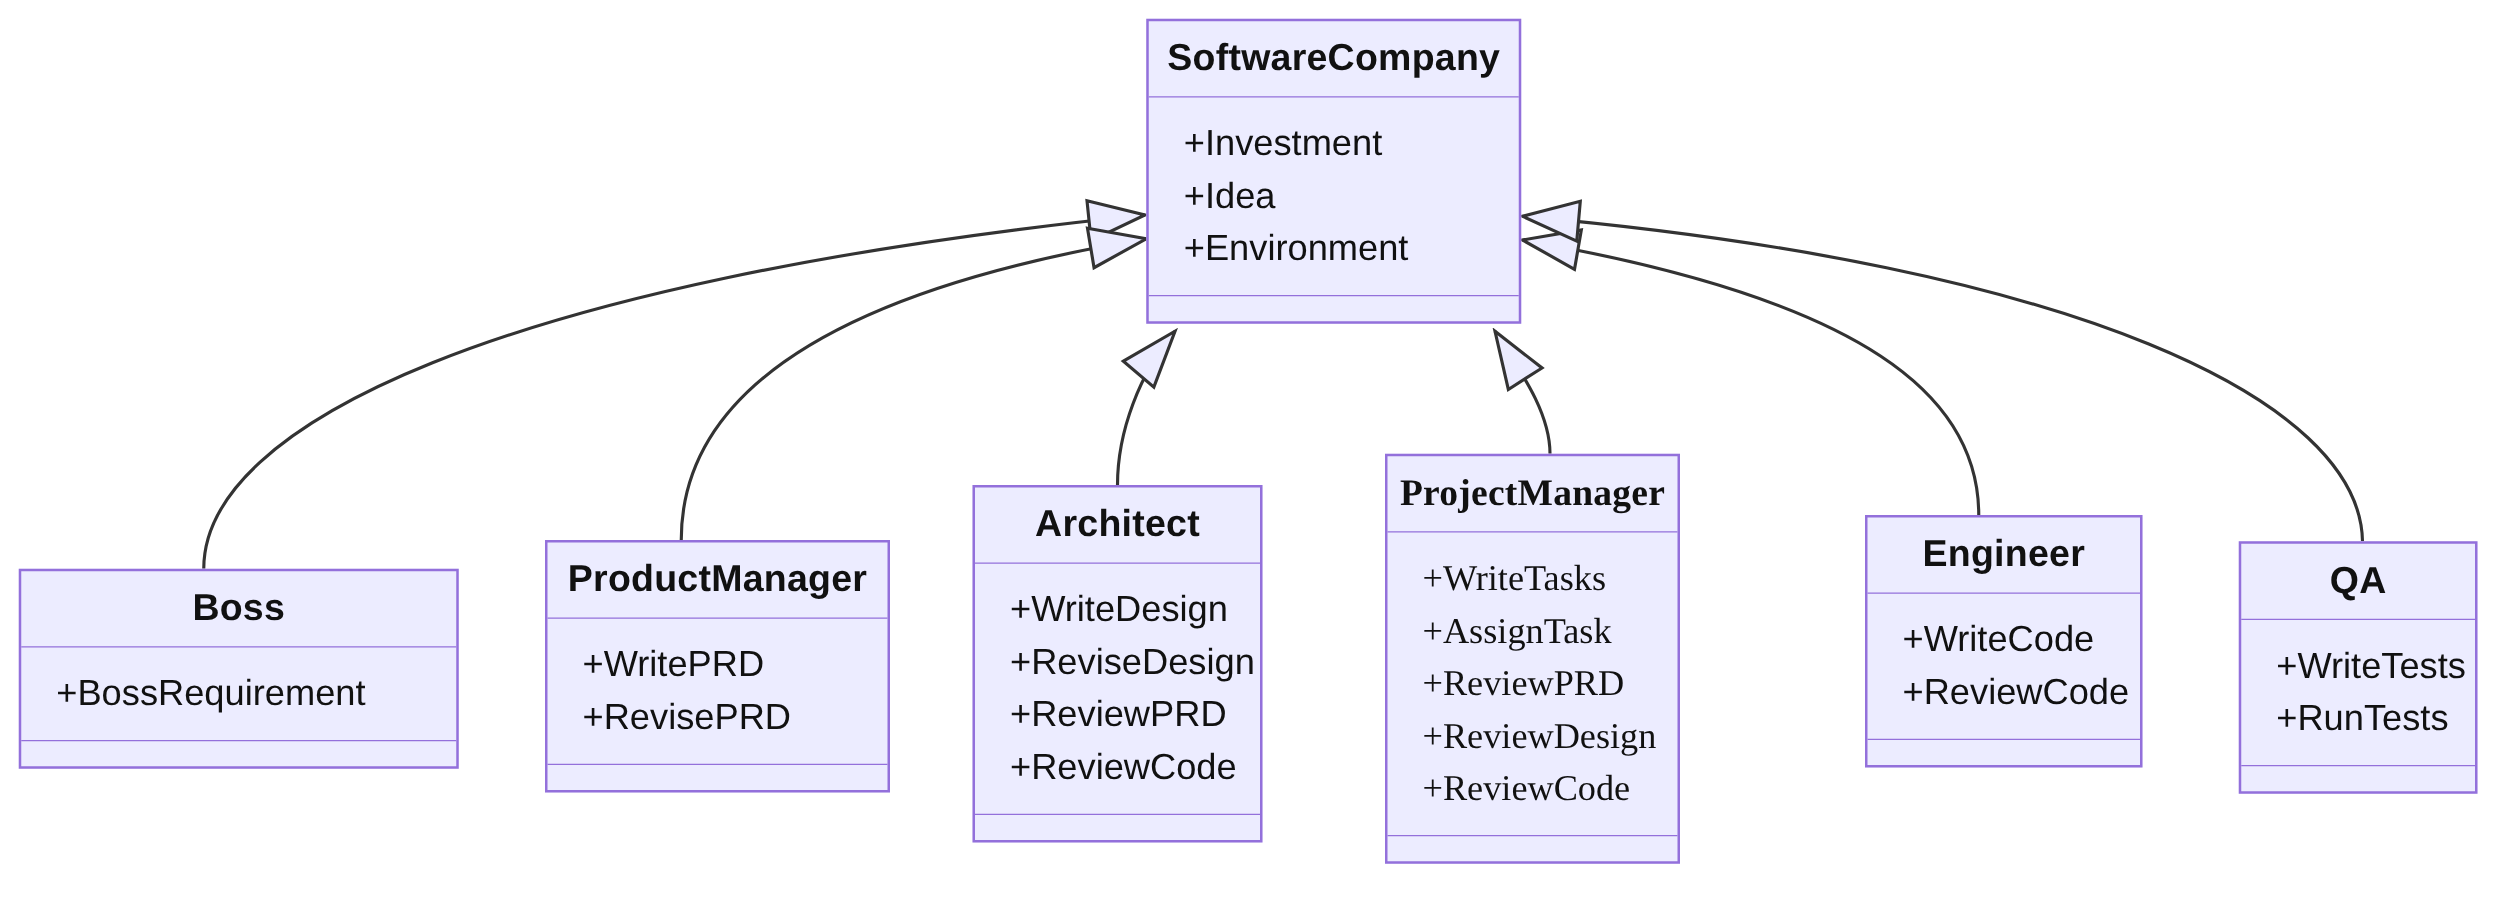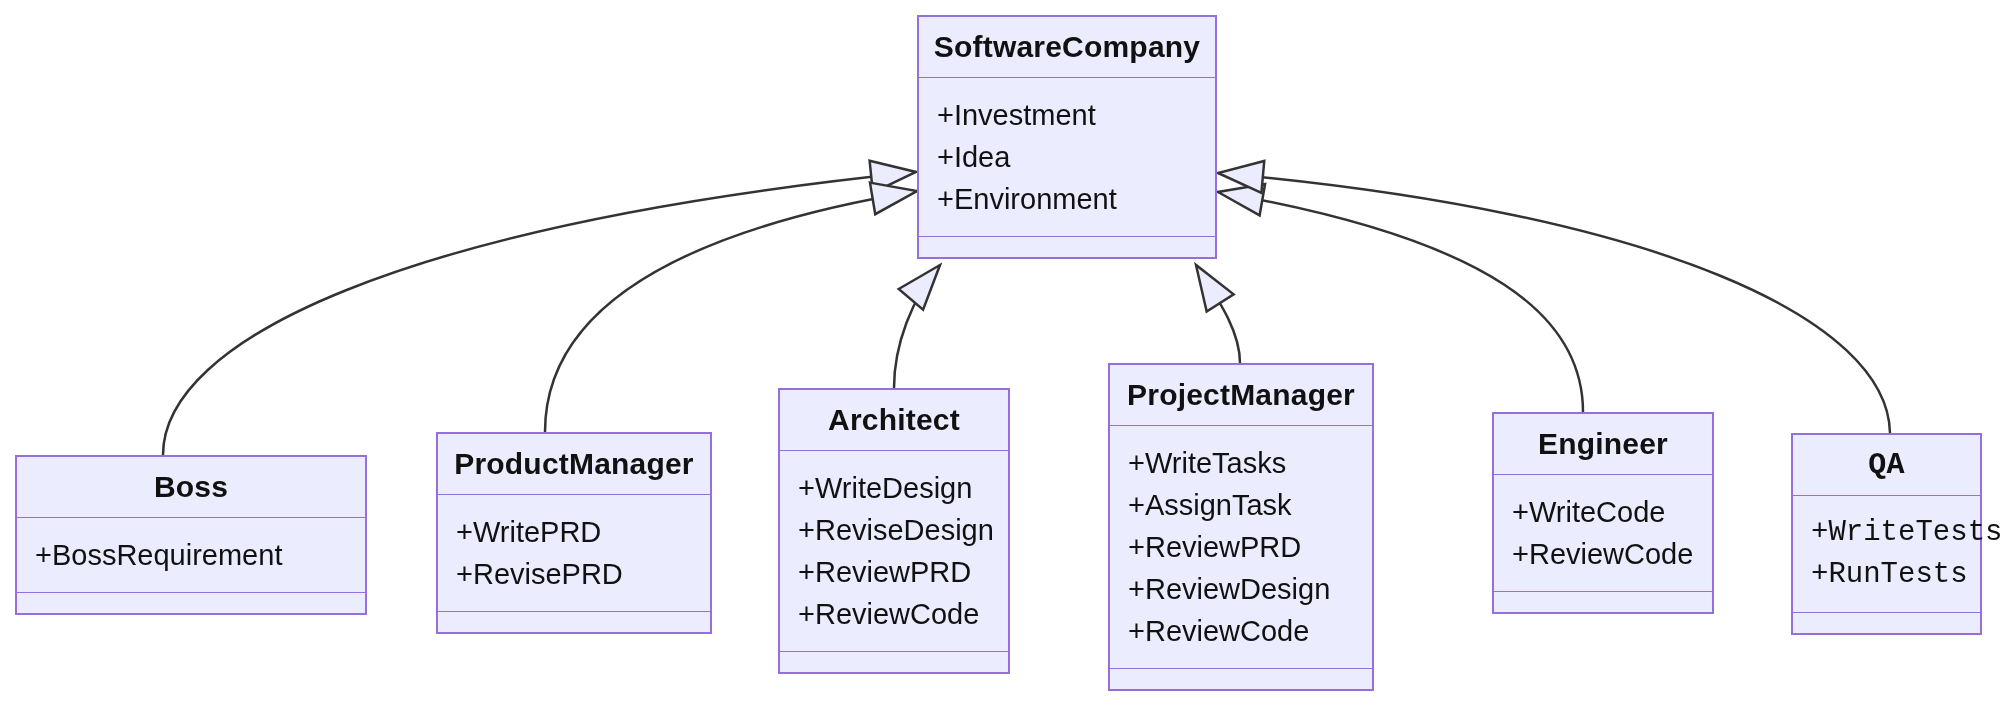--- a/index.html
+++ b/index.html
@@ -34,39 +34,39 @@
     height: 60px;
     display: flex;
     align-items: center;
     justify-content: center;
     font-weight: bold;
     font-size: 30px;
     border-bottom: 1.5px solid #9370DB;
     letter-spacing: 0.2px;
   }
   .cls-attrs {
-    padding: 16px 10px 16px 18px;
+    padding: 16px 10px 16px 28px;
     font-size: 29px;
   }
   .cls-attr {
     line-height: 42px;
     white-space: nowrap;
   }
   .cls-methods {
     height: 20px;
     border-top: 1.5px solid #9370DB;
   }
   
   .box-softwarecompany { left: 917px;  top: 15px;  width: 300px; }
   .box-boss            { left: 15px;   top: 455px; width: 352px; }
   .box-productmanager  { left: 407px;  top: 432px; width: 276px; margin-left: 29px; }
   .box-architect       { left: 778px;  top: 388px; width: 232px; }
-  .box-projectmanager  { left: 1108px; top: 363px; width: 266px; }
+  .box-projectmanager  { left: 1108px; top: 363px; width: 236px; font-family: Liberation Serif, serif; }
   .box-engineer        { left: 1472px; top: 412px; width: 222px; margin-left: 20px; }
-  .box-qa              { left: 1791px; top: 433px; width: 191px; font-family: Liberation Mono, monospace; }
+  .box-qa              { left: 1791px; top: 433px; width: 191px; }
 </style>
 </head>
 <body>
 
 <div class="stage">
 
   <svg class="edges" width="2003" height="722" viewBox="0 0 2003 722" xmlns="http://www.w3.org/2000/svg">
     <defs>
       <marker id="tri" markerUnits="userSpaceOnUse" markerWidth="51" markerHeight="38" viewBox="-3 -3 51 38" refX="45" refY="16" orient="auto">
         <path d="M0,0 L45,16 L0,32 Z" fill="#ECECFF" stroke="#333333" stroke-width="2.5"></path>

